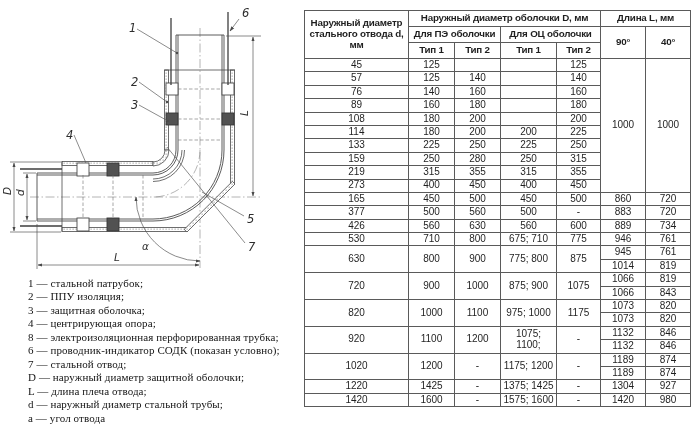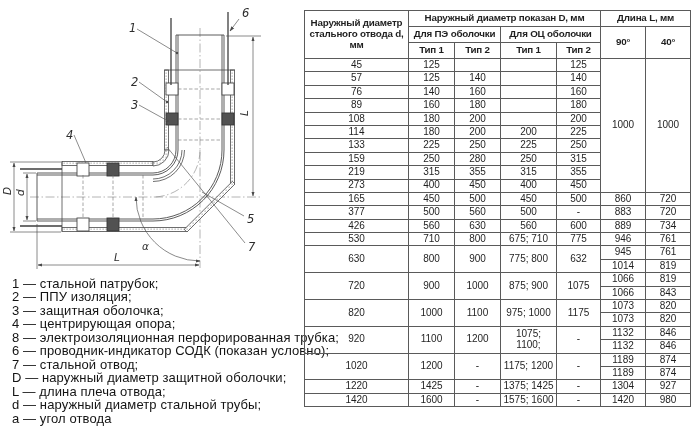--- a/index.html
+++ b/index.html
@@ -13,22 +13,22 @@
   .hid{stroke:#6d6d6d;stroke-width:0.6;fill:none;stroke-dasharray:3.5 2;}
   .dim{stroke:#4a4a4a;stroke-width:0.65;fill:none;}
   .ldr{stroke:#5a5a5a;stroke-width:0.7;fill:none;}
   .wire{stroke:#3f3f3f;stroke-width:1.3;fill:none;}
   .case{fill:url(#hatch);stroke:#4a4a4a;stroke-width:0.8;}
   .supL{fill:#ffffff;stroke:#4a4a4a;stroke-width:0.9;}
   .supD{fill:#525252;stroke:#353535;stroke-width:0.9;}
   .lbl{font:italic 11.5px "DejaVu Sans",sans-serif;fill:#2e2e2e;}
   .dlbl{font:italic 10.5px "DejaVu Sans",sans-serif;fill:#2e2e2e;}
   
-  .legend{position:absolute;left:12px;top:277px;font-size:13px;line-height:13.45px;
-          color:#141414;letter-spacing:0.1px;}
+  .legend{position:absolute;left:28px;top:277px;font-size:11px;line-height:13.45px;
+          color:#141414;letter-spacing:0.1px;font-family:Liberation Serif, serif;}
   
   .spec-table{position:absolute;left:304px;top:10px;width:387px;border-collapse:collapse;
               table-layout:fixed;text-align:center;color:#1f1f1f;border:1.5px solid #3f3f3f;}
   .spec-table th,.spec-table td{border:1px solid #5a5a5a;padding:0 1px;overflow:hidden;
               vertical-align:middle;}
   .spec-table thead th{font-weight:bold;font-size:9.8px;line-height:1.12;letter-spacing:-0.2px;
               height:15px;}
   .spec-table tbody td{font-size:10px;line-height:1.05;height:12.4px;white-space:pre-line;}
 </style>
 </head>
@@ -133,21 +133,21 @@
         <col style="width:46px">
         <col style="width:46px">
       <col style="width:56px">
         <col style="width:44px">
         <col style="width:45px">
         <col style="width:45px">
     </colgroup>
     <thead>
         <tr>
           <th rowspan="3">Наружный диаметр стального отвода d, мм</th>
-          <th colspan="4">Наружный диаметр показан D, мм</th>
+          <th colspan="4">Наружный диаметр оболочки D, мм</th>
           <th colspan="2">Длина L, мм</th>
         </tr>
         <tr>
           <th colspan="2">Для ПЭ оболочки</th>
           <th colspan="2">Для ОЦ оболочки</th>
           <th rowspan="2">90°</th>
           <th rowspan="2">40°</th>
         </tr>
         <tr>
           <th>Тип 1</th>
@@ -263,21 +263,21 @@
           <td>675; 710</td>
           <td>775</td>
           <td>946</td>
           <td>761</td>
         </tr>
         <tr>
           <td rowspan="2">630</td>
           <td rowspan="2">800</td>
           <td rowspan="2">900</td>
           <td rowspan="2">775; 800</td>
-          <td rowspan="2">632</td>
+          <td rowspan="2">875</td>
           <td>945</td>
           <td>761</td>
         </tr>
         <tr>
           <td>1014</td>
           <td>819</td>
         </tr>
         <tr>
           <td rowspan="2">720</td>
           <td rowspan="2">900</td>

